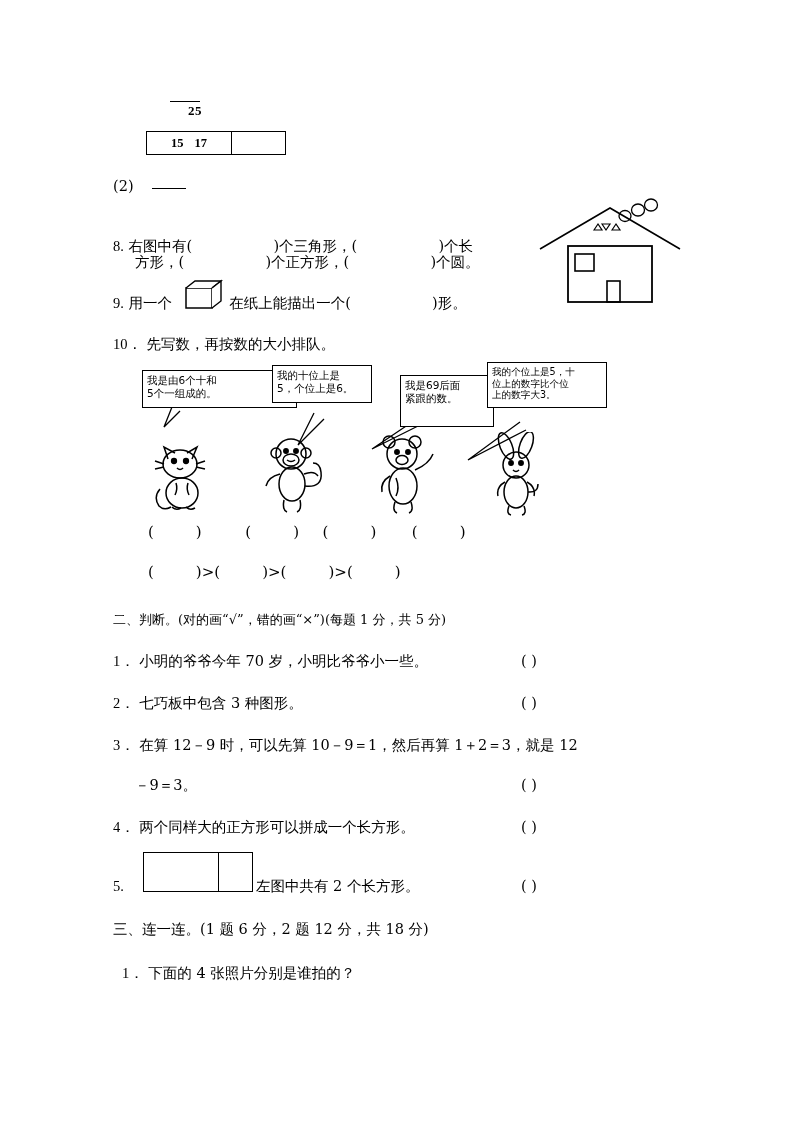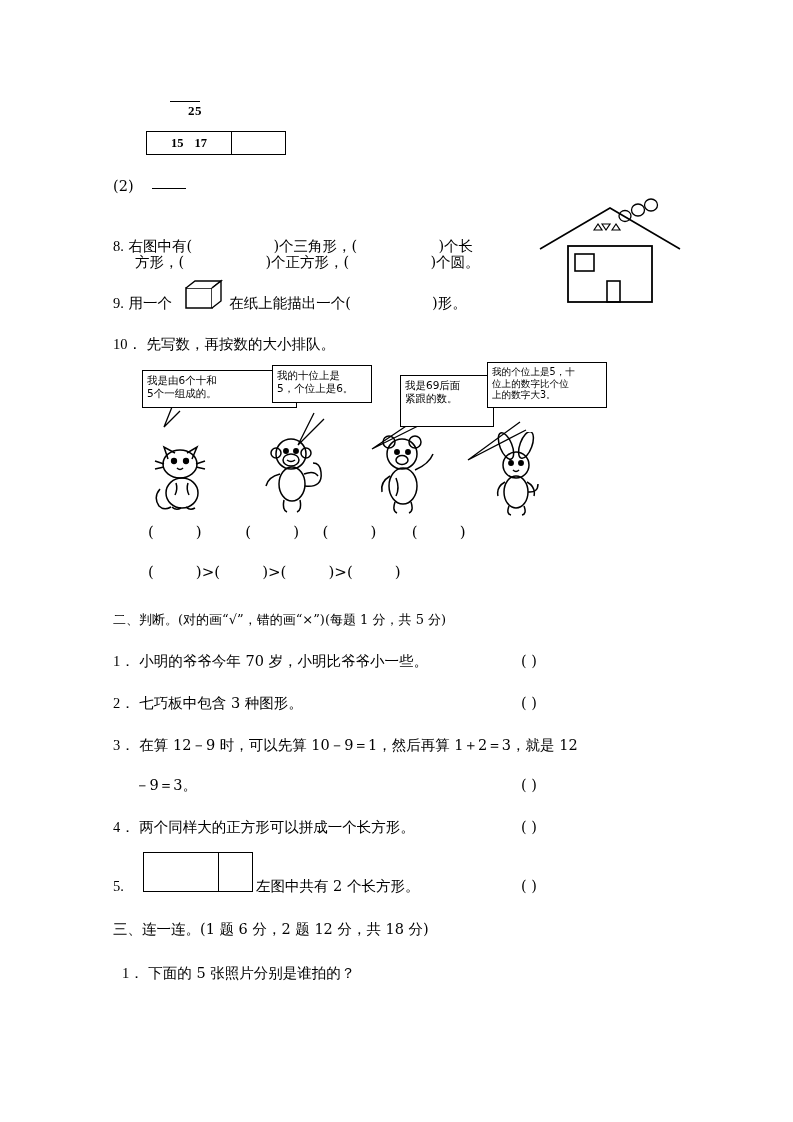--- a/index.html
+++ b/index.html
@@ -291,16 +291,16 @@
   <div class="ln" style="left:113px;top:879px;">
     <span class="num">5.</span>
   </div>
   <div class="ln" style="left:256px;top:879px;">左图中共有 2 个长方形。</div>
   <div class="ln" style="left:521px;top:879px;">(          )</div>
 
   <div class="ln" style="left:113px;top:922px;font-size:14.5px;">三、连一连。(1 题 6 分，2 题 12 分，共 18 分)</div>
 
   <div class="ln" style="left:122px;top:966px;">
     <span class="num">1．</span>
-    <span>下面的 5 张照片分别是谁拍的？</span>
+    <span>下面的 4 张照片分别是谁拍的？</span>
   </div>
 
 </div>
 
 </body></html>

